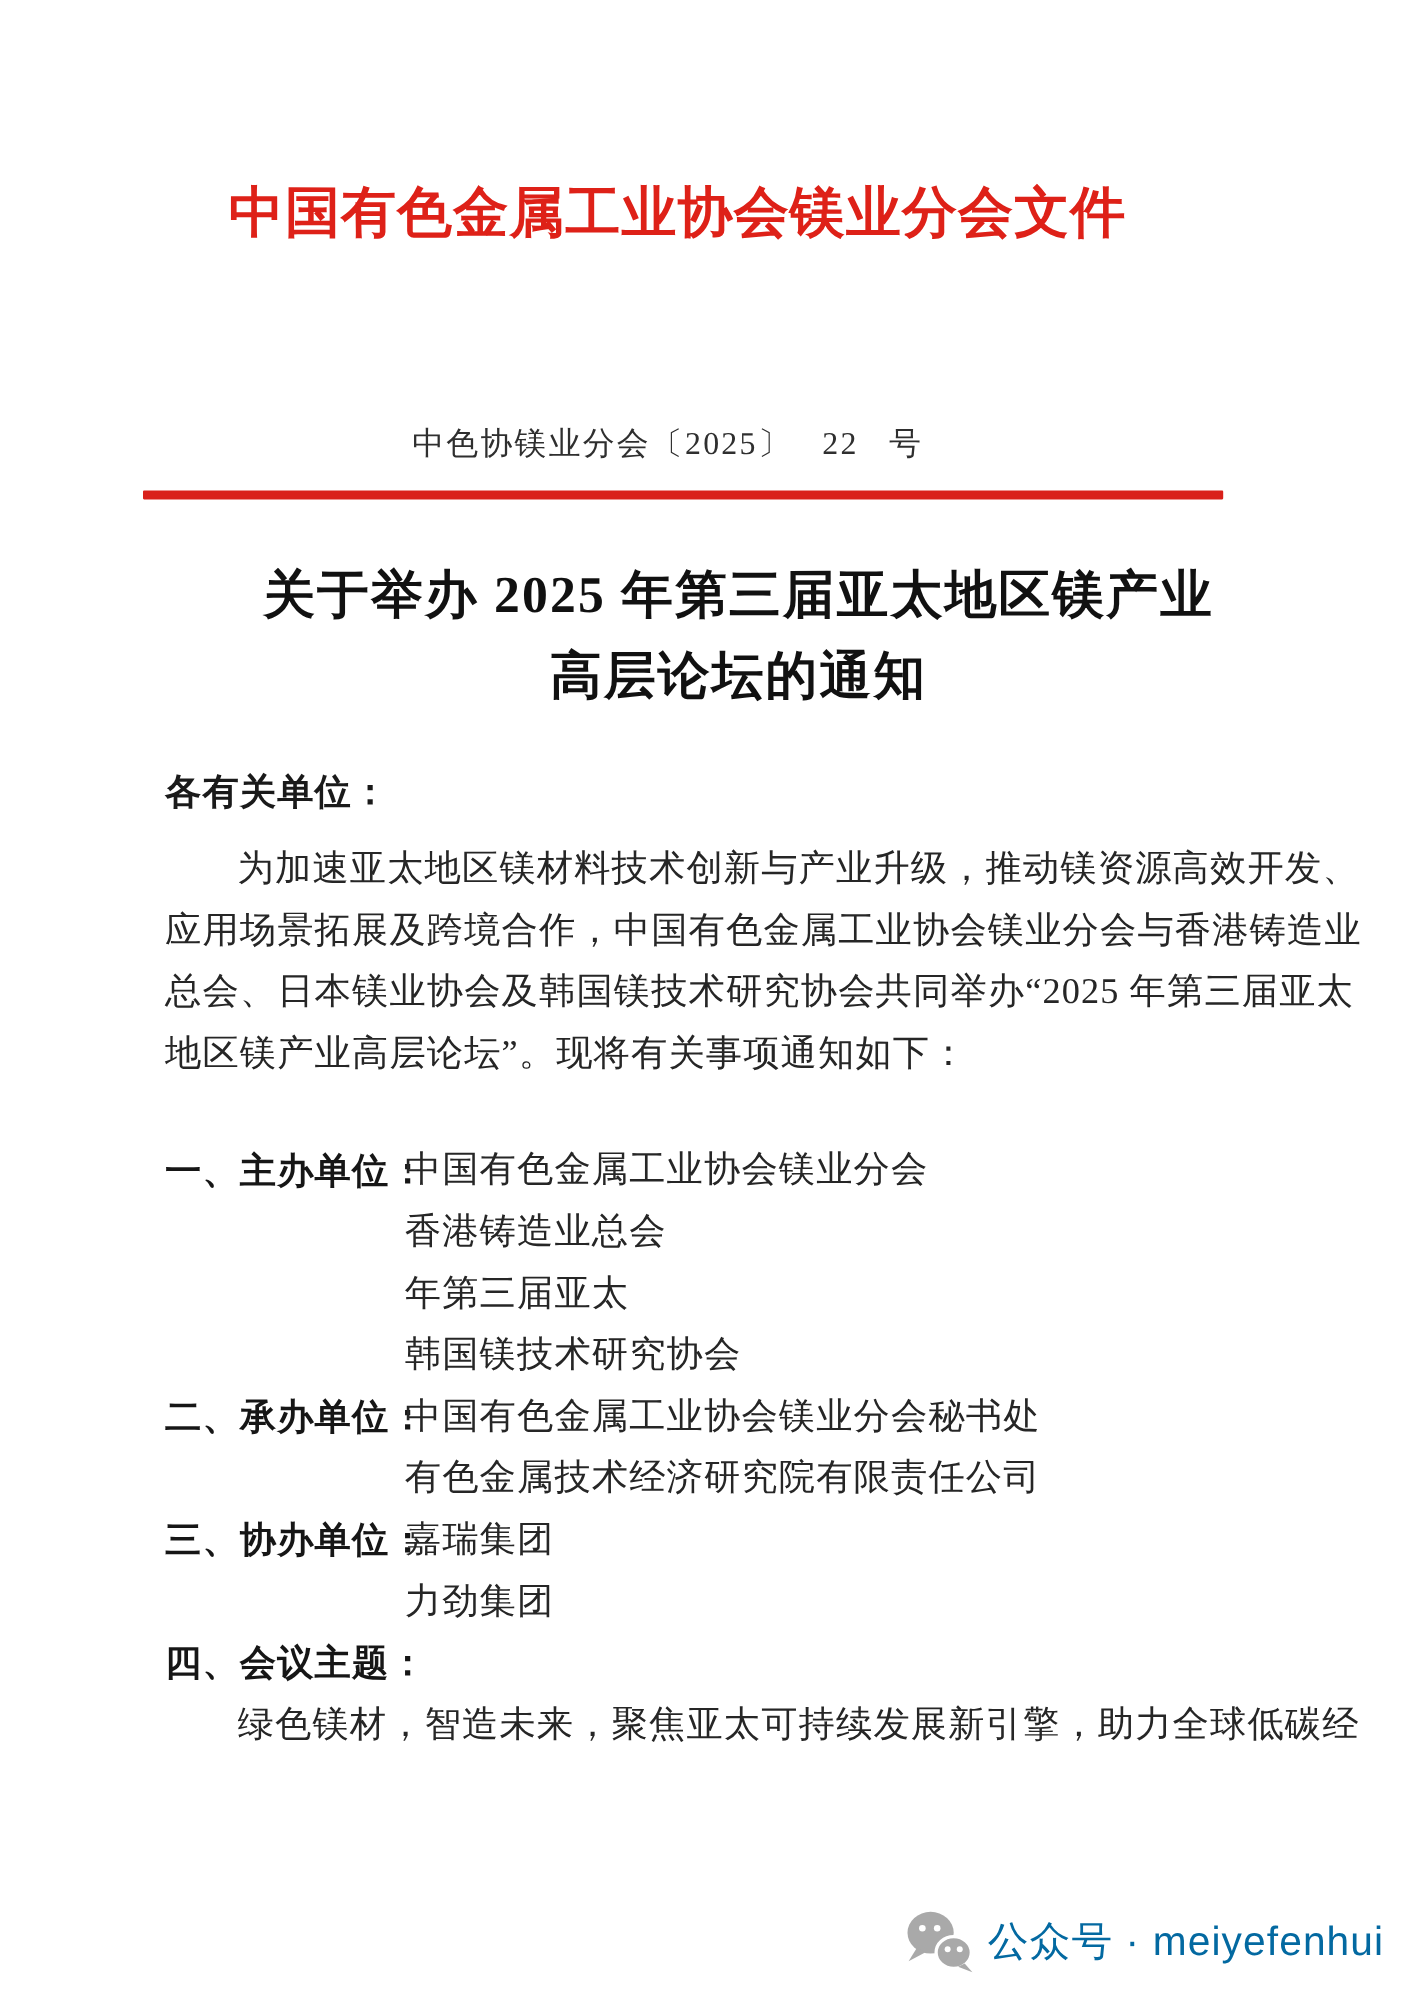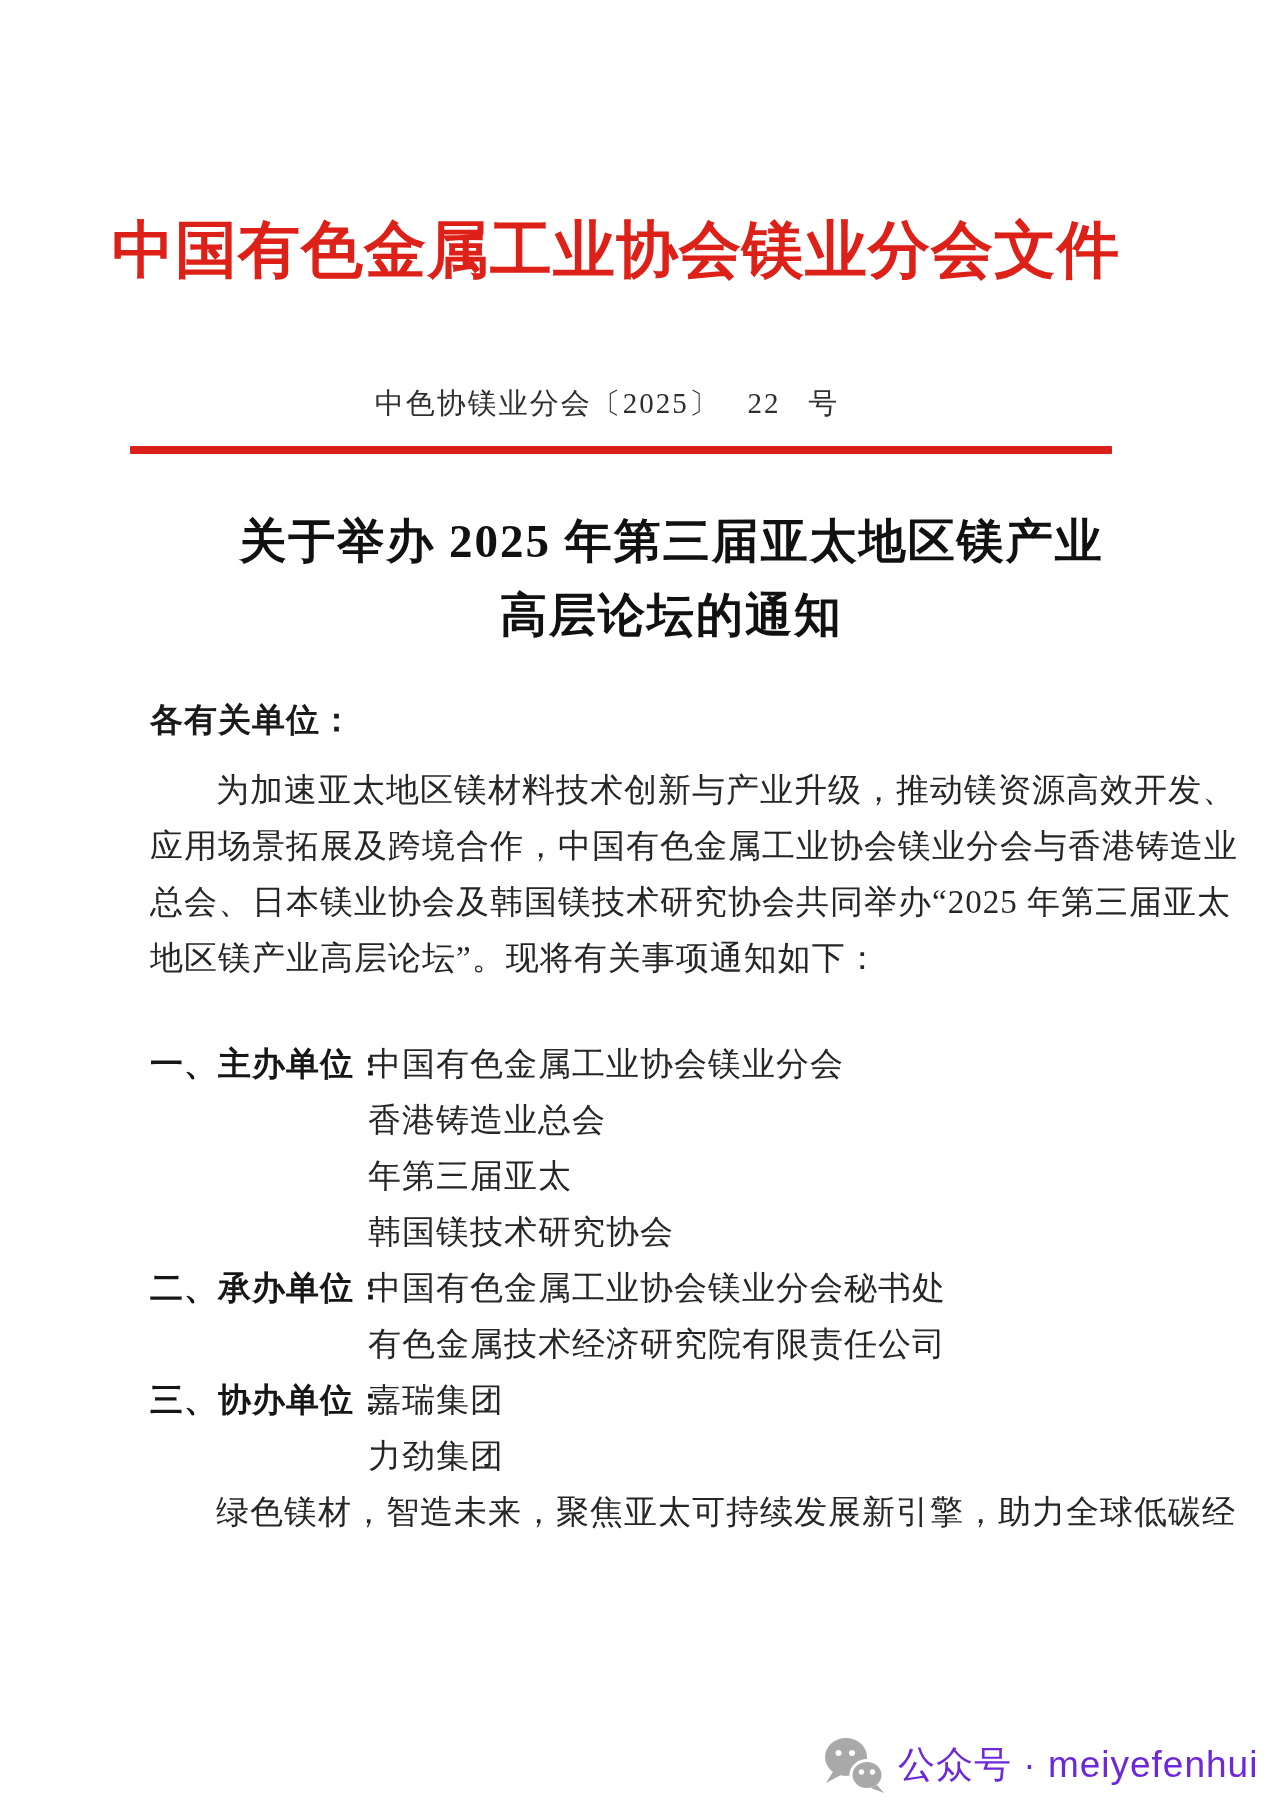--- a/index.html
+++ b/index.html
@@ -4,22 +4,22 @@
 <style>
   html,body{margin:0;padding:0;}
   body{
     width:1280px;height:1810px;position:relative;background:#ffffff;
     font-family:"Liberation Serif","DejaVu Serif",serif;color:#222;
     overflow:hidden;
   }
   .org-title{
     position:absolute;top:160px;left:0;right:0;text-align:center;
     padding-right:48px;
-    font-size:62px;font-weight:bold;letter-spacing:1px;white-space:nowrap;
-    color:#de2118;font-family:"Liberation Serif","DejaVu Serif",serif;margin-top:48px;
+    font-size:50px;font-weight:bold;letter-spacing:1px;white-space:nowrap;
+    color:#de2118;font-family:"Liberation Serif","DejaVu Serif",serif;
   }
   .doc-number{
     position:absolute;top:384px;left:0;right:0;text-align:center;
     padding-right:66px;font-size:29px;color:#2f2f2f;white-space:pre;
     letter-spacing:2px;
   }
   .red-rule{
     position:absolute;top:446px;left:130px;width:982px;height:8px;
     background:#d9201a;border-radius:1px;
   }
@@ -46,21 +46,21 @@
   .row{display:flex;height:56px;}
   .row .label{
     width:218px;flex:0 0 218px;line-height:56px;font-weight:bold;color:#161616;
     font-family:"Liberation Sans","DejaVu Sans",sans-serif;white-space:nowrap;
     letter-spacing:1px;
   }
   .row .content{line-height:56px;white-space:nowrap;letter-spacing:1px;}
   .row.plain{display:block;line-height:56px;white-space:nowrap;letter-spacing:1px;}
   .footer{
     position:absolute;top:1736px;left:822px;display:flex;align-items:center;
-    gap:12px;color:#6d28d9;font-size:37px;
+    gap:12px;color:#0369a1;font-size:37px;
     font-family:"Liberation Sans","DejaVu Sans",sans-serif;white-space:nowrap;
   }
   .footer .wm-text{letter-spacing:1px;}
   .wechat-icon{width:64px;height:58px;flex:0 0 64px;}
 </style>
 </head>
 <body>
 
 <div class="org-title">中国有色金属工业协会镁业分会文件</div>
 
@@ -108,20 +108,23 @@
     <div class="content">有色金属技术经济研究院有限责任公司</div>
   </div>
   <div class="row">
     <div class="label">三、协办单位：</div>
     <div class="content">嘉瑞集团</div>
   </div>
   <div class="row">
     <div class="label"></div>
     <div class="content">力劲集团</div>
   </div>
+  <div class="row">
+    <div class="label">四、会议主题：</div>
+  </div>
   <div class="row plain indent2">绿色镁材，智造未来，聚焦亚太可持续发展新引擎，助力全球低碳经</div>
 </div>
 
 <div class="footer">
   <svg class="wechat-icon" viewBox="0 0 64 58" xmlns="http://www.w3.org/2000/svg">
     <g fill="#a9a9a9">
       <ellipse cx="24" cy="21" rx="21" ry="19"></ellipse>
       <path d="M12 34 L4 47 L19 39 Z"></path>
     </g>
     <circle cx="16.5" cy="17" r="3" fill="#ffffff"></circle>

